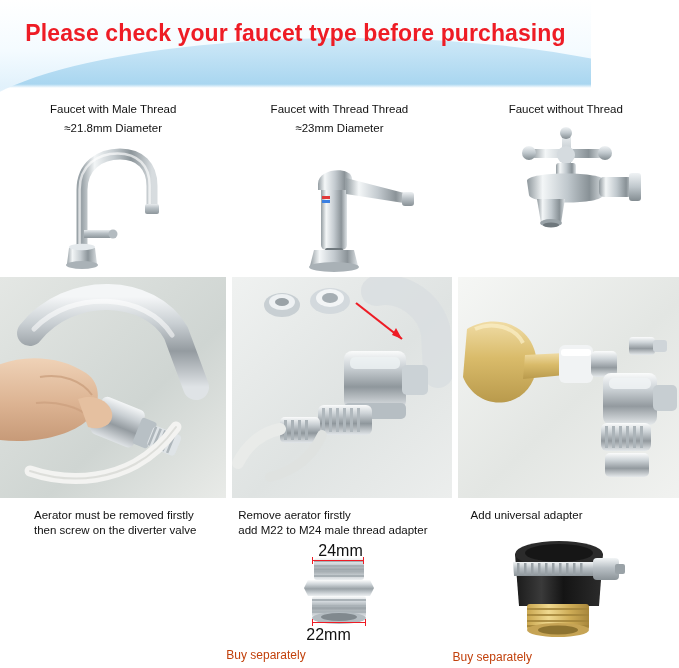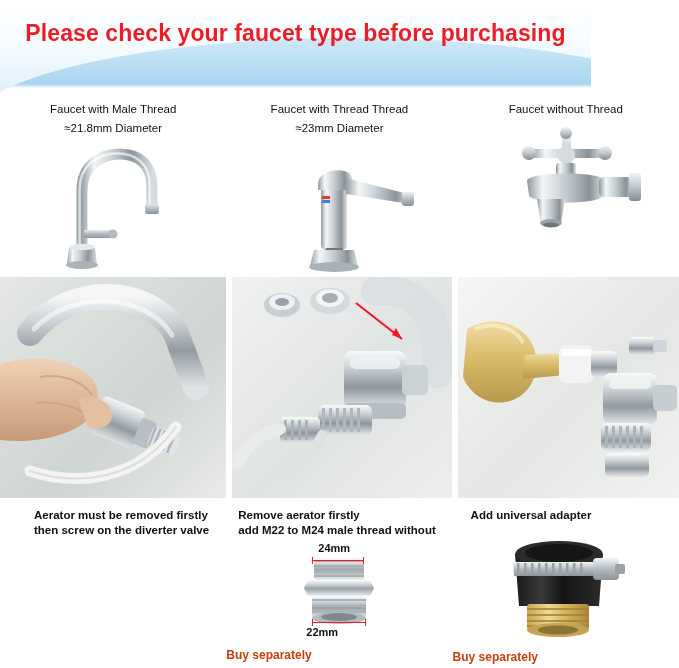--- a/index.html
+++ b/index.html
@@ -113,21 +113,20 @@
     z-index: 4;
   }
 
   
   .bottom-row {
     position: absolute;
     left: 0; top: 500px;
     width: 679px;
     height: 168px;
     display: flex;
-    font-weight: bold;
   }
   .bottom-cell {
     position: relative;
     width: 226.3px;
     height: 168px;
   }
   .bottom-caption {
     font-size: 11.5px;
     line-height: 15px;
     color: #111;
@@ -144,21 +143,21 @@
     text-align: left;
     font-size: 12px;
     color: #c2410c;
   }
   .bottom-cell.c2 .buy-separately { bottom: 6px; }
   .bottom-cell.c3 .buy-separately { bottom: 4px; }
 
   
   .dim {
     position: absolute;
-    font-size: 11px;
+    font-size: 16px;
     color: #111;
   }
   .dim-line {
     position: absolute;
     height: 1px;
     background: #ee1c25;
   }
   .dim-line::before, .dim-line::after {
     content: "";
     position: absolute;
@@ -486,21 +485,21 @@
 
   <div class="bottom-row">
 
     <div class="bottom-cell c1">
       <div class="bottom-caption">Aerator must be removed firstly
 then screw on the diverter valve</div>
     </div>
 
     <div class="bottom-cell c2">
       <div class="bottom-caption">Remove aerator firstly
-add M22 to M24 male thread without</div>
+add M22 to M24 male thread adapter</div>
 
       <div style="position:absolute; left:0; top:48px; width:226px; height:104px;">
         <svg width="226" height="104" viewBox="0 0 226 104">
           <defs>
             <linearGradient id="ad1" x1="0" y1="0" x2="0" y2="1">
               <stop offset="0%" stop-color="#fbfcfc"></stop>
               <stop offset="25%" stop-color="#d2d8dc"></stop>
               <stop offset="55%" stop-color="#9aa2a7"></stop>
               <stop offset="80%" stop-color="#c8ced2"></stop>
               <stop offset="100%" stop-color="#eceff1"></stop>

